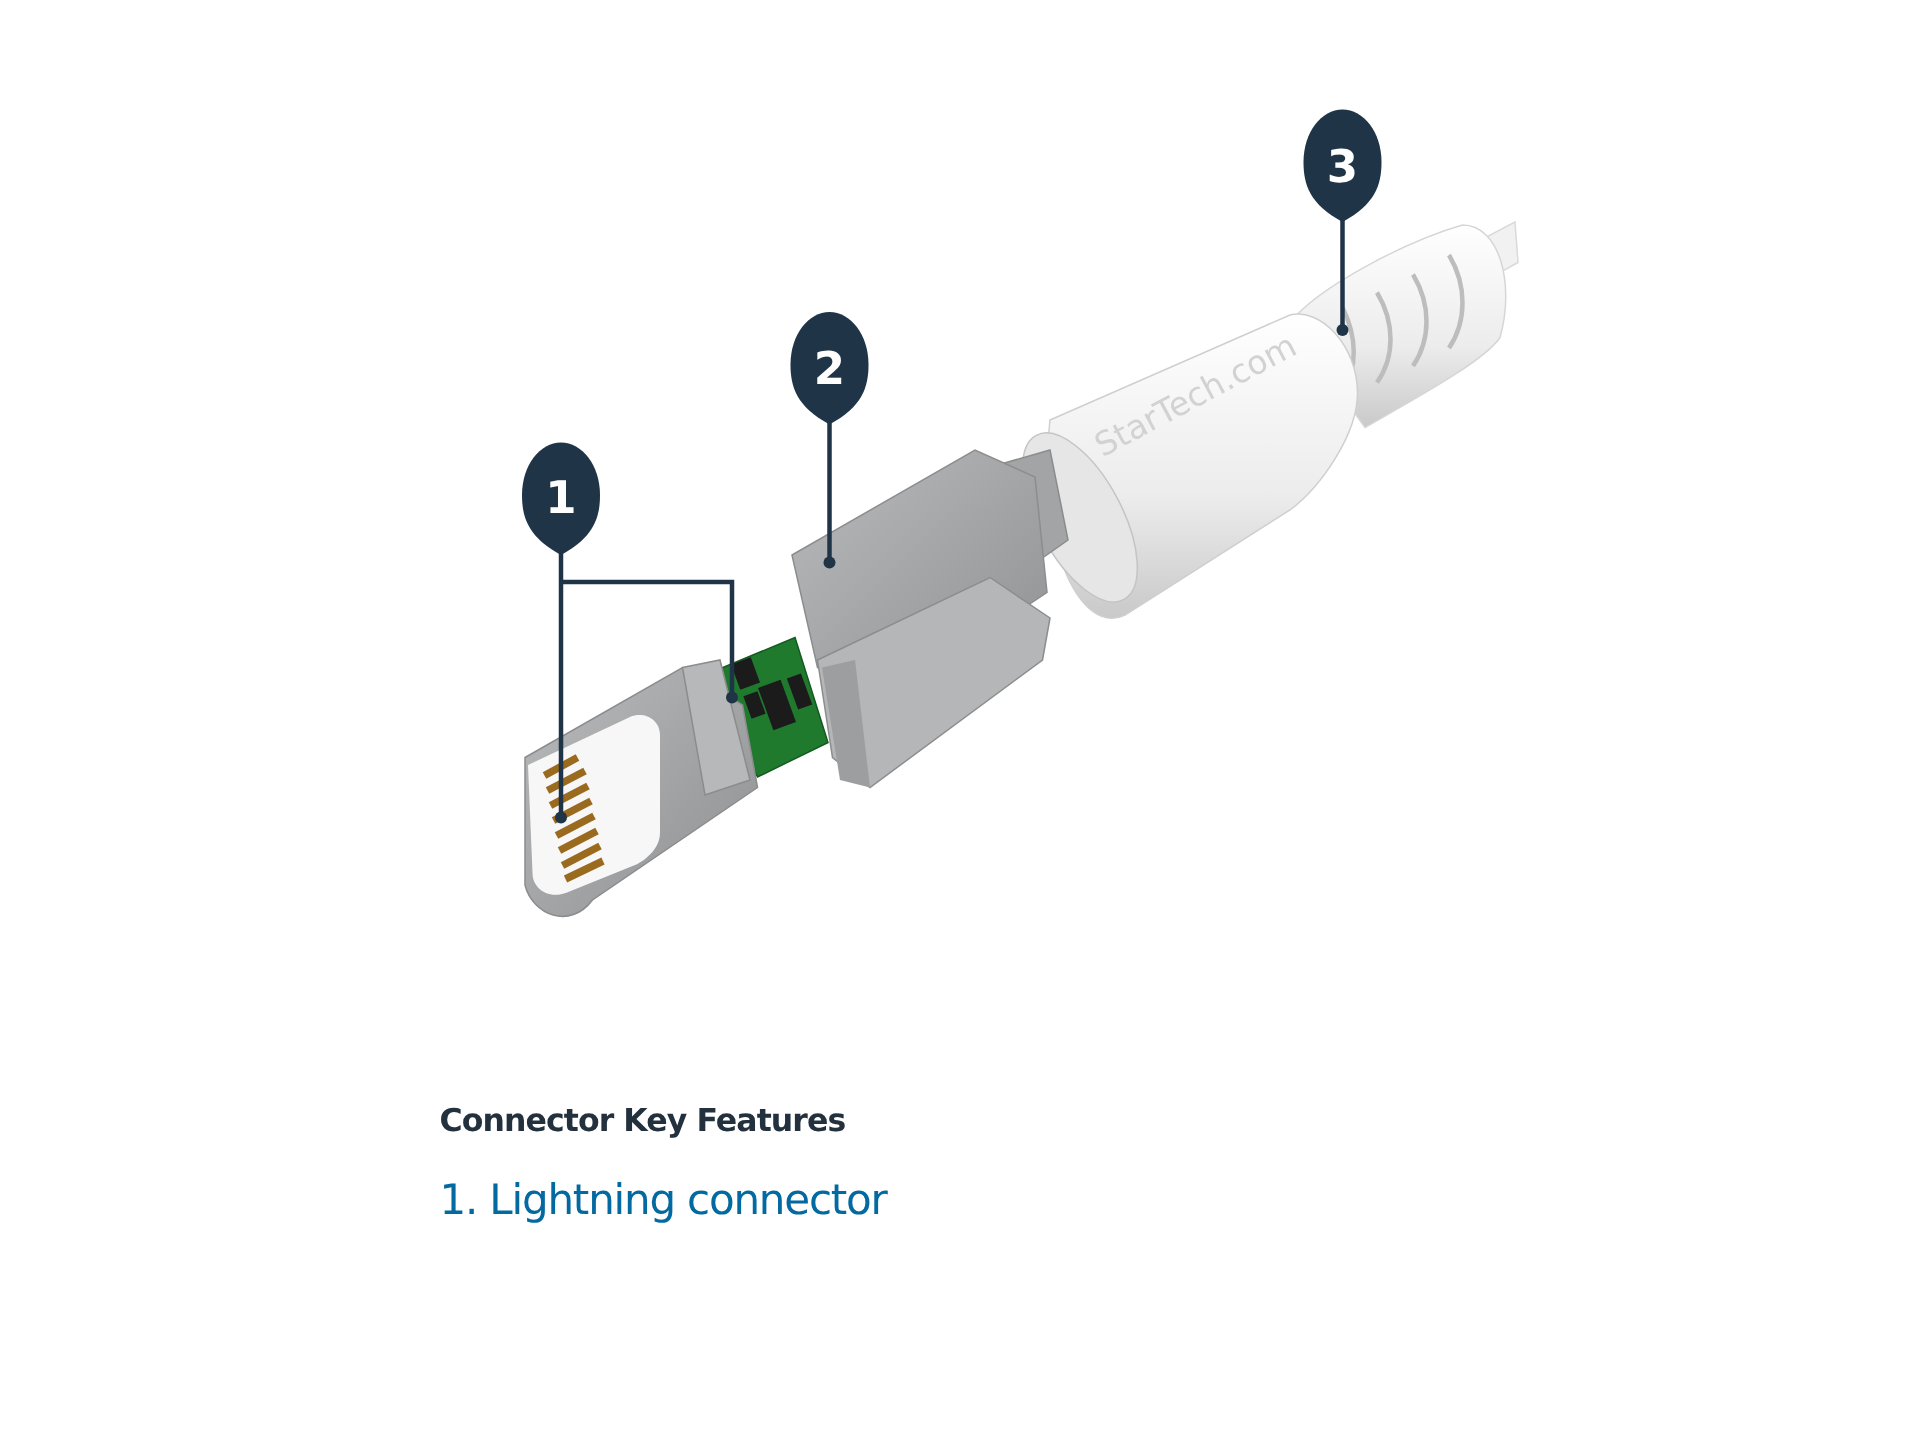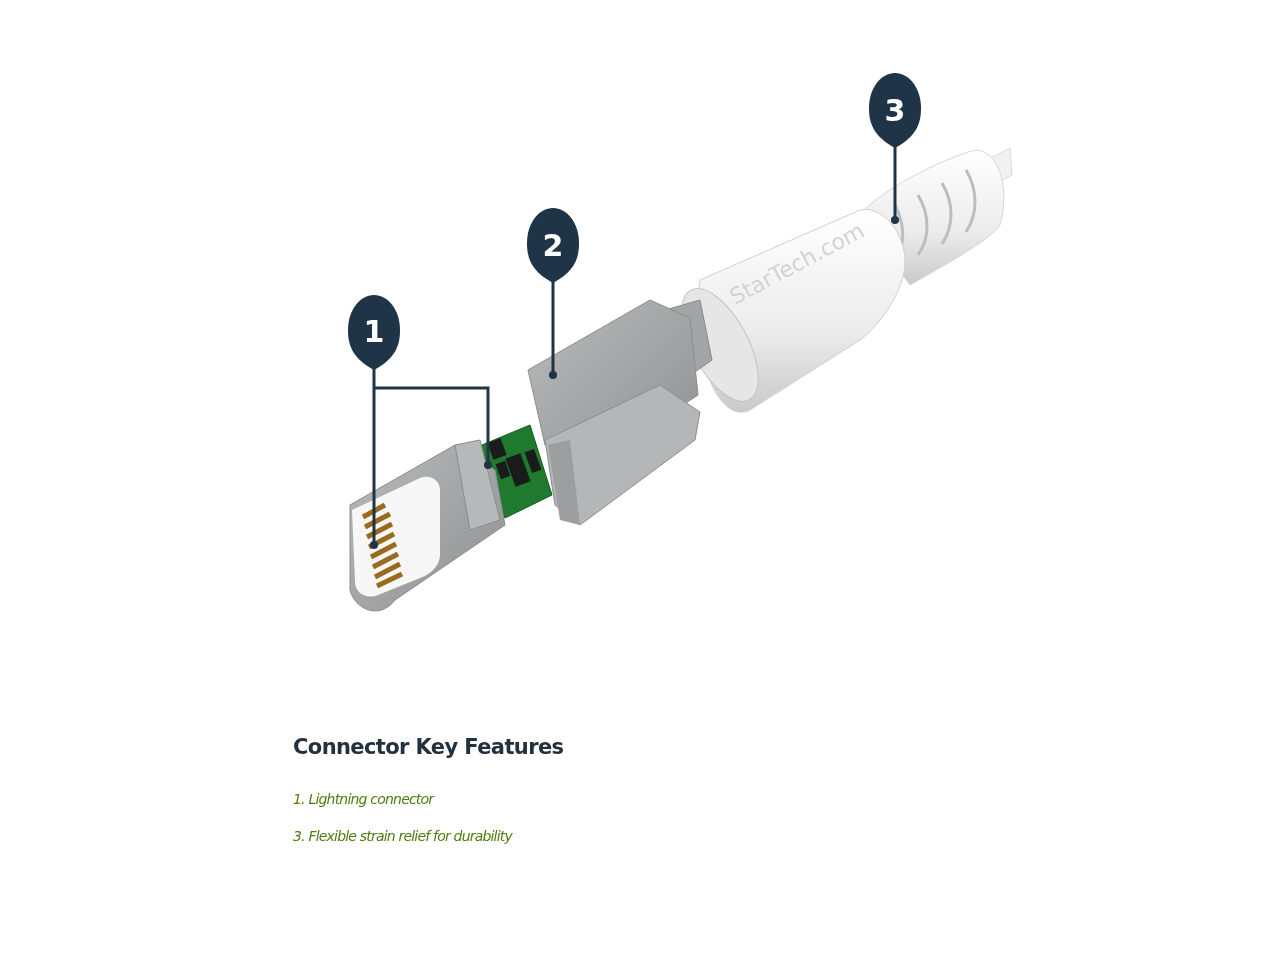--- a/index.html
+++ b/index.html
@@ -2,21 +2,21 @@
 <html><head>
   <meta charset="utf-8">
   <style>
     html, body { margin: 0; padding: 0; background: #ffffff; }
     body { width: 1280px; height: 960px; position: relative; overflow: hidden; font-family: "DejaVu Sans", sans-serif; }
     #illustration { position: absolute; left: 0; top: 0; width: 1280px; height: 700px; }
     .callout-num { font-family: "DejaVu Sans", sans-serif; font-weight: bold; font-size: 30px; fill: #ffffff; }
     .logo-text { font-family: "DejaVu Sans", sans-serif; font-size: 22px; fill: #d2d2d2; }
     #legend { position: absolute; left: 277px; top: 735px; color: #23313f; margin-left: 16px; }
     #legend .title { font-family: "DejaVu Sans", sans-serif; font-weight: bold; font-size: 21px; letter-spacing: -0.6px; margin: 0 0 22px 0; }
-    #legend .item { font-family: "DejaVu Sans", sans-serif; font-size: 14px; letter-spacing: -0.8px; line-height: 37px; color: #4d7c0f; font-style: italic; }
+    #legend .item { font-family: "DejaVu Sans", sans-serif; font-size: 28px; letter-spacing: -0.8px; line-height: 37px; color: #0369a1; }
   </style>
 </head>
 <body>
 
 <svg id="illustration" viewBox="0 0 1280 700" xmlns="http://www.w3.org/2000/svg">
   <defs>
     <linearGradient id="whiteGrad" x1="0" y1="0" x2="0" y2="1">
       <stop offset="0" stop-color="#ffffff"></stop>
       <stop offset="0.6" stop-color="#ececec"></stop>
       <stop offset="1" stop-color="#c9c9c9"></stop>
@@ -97,14 +97,13 @@
 
   <g>
     <path d="M895 148 C873 136 869 123 869 108 C869 88 881 73 895 73 C909 73 921 88 921 108 C921 123 917 136 895 148 Z" fill="#1f3447"></path>
     <text class="callout-num" x="895" y="121" text-anchor="middle">3</text>
   </g>
 </svg>
 
 <div id="legend">
   <div class="title">Connector Key Features</div>
   <div class="item">1. Lightning connector</div>
-  <div class="item">3. Flexible strain relief for durability</div>
 </div>
 
 </body></html>

